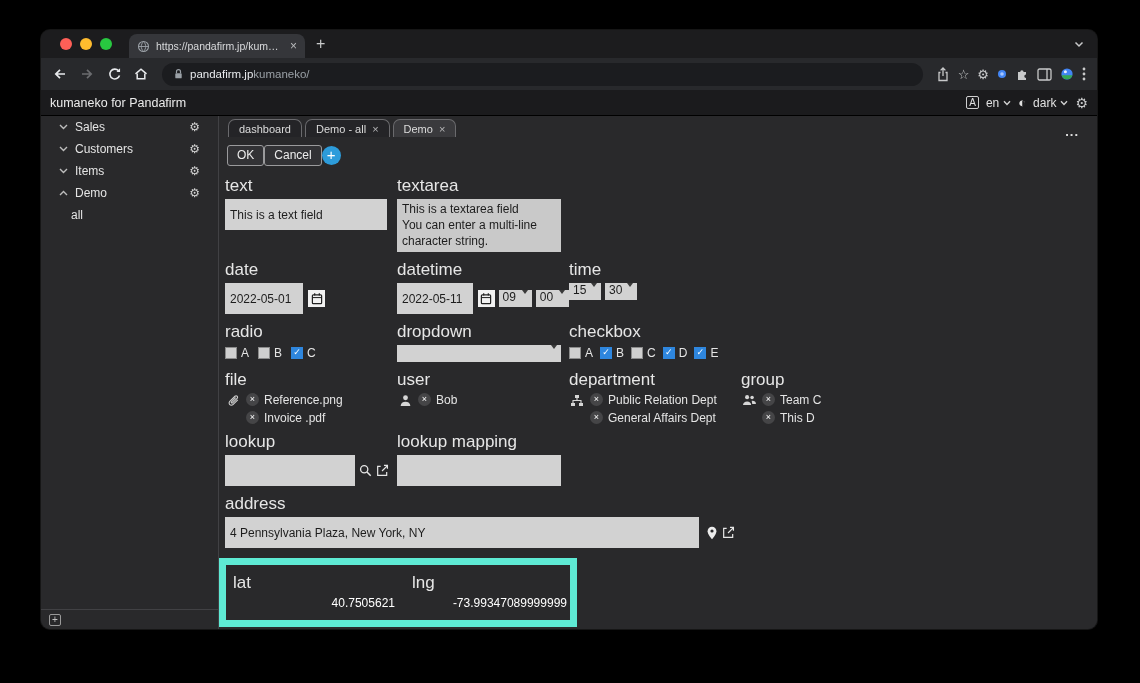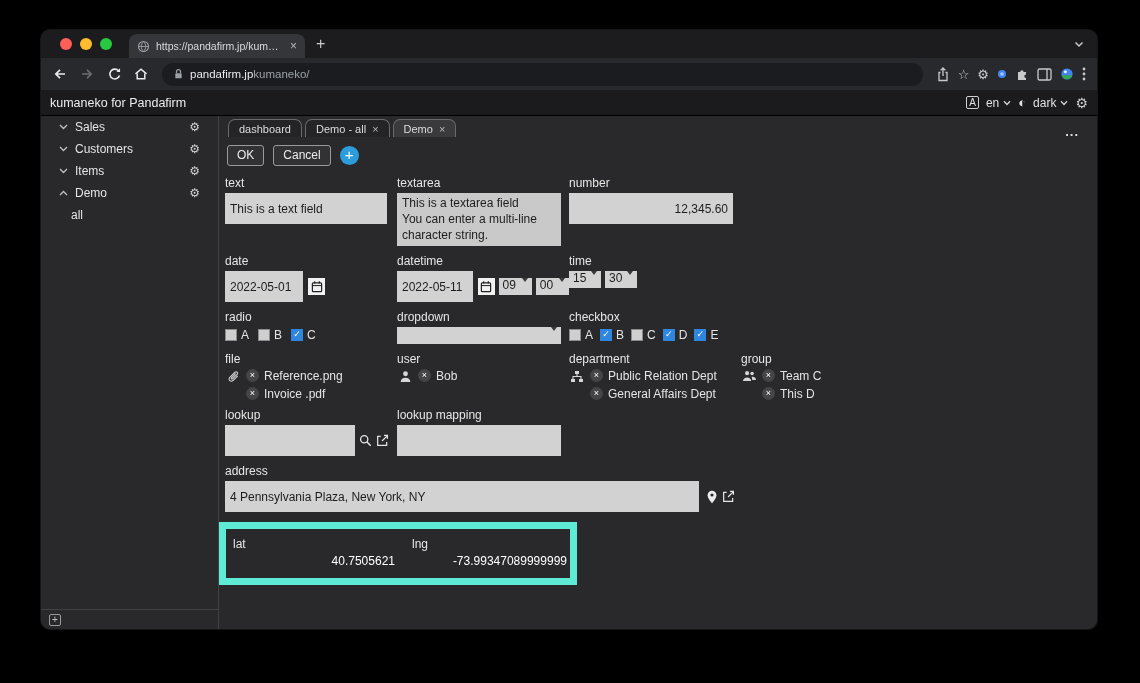--- a/index.html
+++ b/index.html
@@ -36,29 +36,29 @@
   .srow.child{padding-left:30px}
   .sfoot{margin-top:auto;border-top:1px solid #414144;height:20px;display:flex;align-items:center;padding:0 8px}
   .addapp{width:12px;height:12px;border:1px solid #9a9a9a;border-radius:2px;color:#c0c0c0;font-size:10px;line-height:10px;text-align:center}
   .content{flex:1;position:relative;padding:2px 8px 0 6px;min-width:0}
   
   .ctabs{display:flex;align-items:flex-end;gap:3px;height:19px;padding-left:3px}
   .ctab{height:18px;display:flex;align-items:center;gap:6px;padding:0 10px;font-size:11px;color:#dcdcdc;background:#242427;border:1px solid #6a6a6d;border-bottom:none;border-radius:7px 7px 0 0}
   .ctab.active{background:#3a3a3d}
   .ctab .x{color:#b5b5b7;font-size:11px}
   
-  .toolbar{display:flex;align-items:center;gap:9px;padding:8px 2px 2px}
+  .toolbar{display:flex;align-items:center;gap:0;padding:8px 2px 2px}
   .btn{background:#323235;border:1px solid #9a9a9c;color:#ececec;font-size:12px;padding:2px 9px;border-radius:3px;line-height:15px}
   .addbtn{width:19px;height:19px;border-radius:50%;background:#2d9cdb;color:#fff;font-size:15px;line-height:17px;text-align:center}
   .more{position:absolute;right:18px;top:8px;color:#e0e0e0;font-size:13px;font-weight:bold;letter-spacing:1px}
   
   .form{color:#e4e4e4;font-size:12px}
   .grid3{display:grid;grid-template-columns:172px 172px 172px auto;align-items:start}
   .grid4{display:grid;grid-template-columns:172px 172px 172px 172px;align-items:start}
-  .flabel{display:block;margin:8px 0 3px;font-size:12px;color:#e6e6e6}
+  .flabel{display:block;margin:8px 0 3px;font-size:17px;color:#e6e6e6}
   .tf{background:#d2d2d2;color:#1d1d1d;height:31px;display:flex;align-items:center;padding:0 5px;font-size:12px}
   .tf.num{justify-content:flex-end}
   .ta{background:#c9c9c9;color:#1d1d1d;width:164px;height:53px;padding:2px 5px;font-size:12px;line-height:16px;white-space:pre-line}
   .hrow{display:flex;align-items:center;gap:4px}
   .calbtn{width:17px;height:17px;background:#f2f2f2;display:flex;align-items:center;justify-content:center;margin-left:1px}
   .sel{background:#d2d2d2;color:#1d1d1d;height:17px;display:flex;gap:4px;padding:0 4px;font-size:12px}
   .car{width:0;height:0;border-left:3.5px solid transparent;border-right:3.5px solid transparent;border-top:4.5px solid #3a3a3a;margin-left:auto}
   .ckrow{display:flex;align-items:center;gap:9px;margin-top:3px;height:15px}
   .ck{display:inline-flex;align-items:center;gap:4px}
   .ckbox{width:12px;height:12px;background:#cfcfcf;border:1px solid #8b8b8b;display:flex;align-items:center;justify-content:center;font-size:9px;color:#fff;line-height:1}
@@ -266,24 +266,20 @@
           <div>
             <span class="flabel">text</span>
             <div class="tf" style="width:162px">This is a text field</div>
           </div>
           <div>
             <span class="flabel">textarea</span>
             <div class="ta">This is a textarea field
 You can enter a multi-line
 character string.</div>
           </div>
-          <div>
-            <span class="flabel">number</span>
-            <div class="tf num" style="width:164px">12,345.60</div>
-          </div>
         </div>
 
         <div class="grid3">
           <div>
             <span class="flabel">date</span>
             <div class="hrow">
               <div class="tf" style="width:78px">2022-05-01</div>
               <span class="calbtn">
                 <svg width="12" height="13" viewBox="0 0 13 14">
                     <rect x="1.5" y="3" width="10" height="9.5" rx="1" fill="none" stroke="#222" stroke-width="1.3"></rect>

